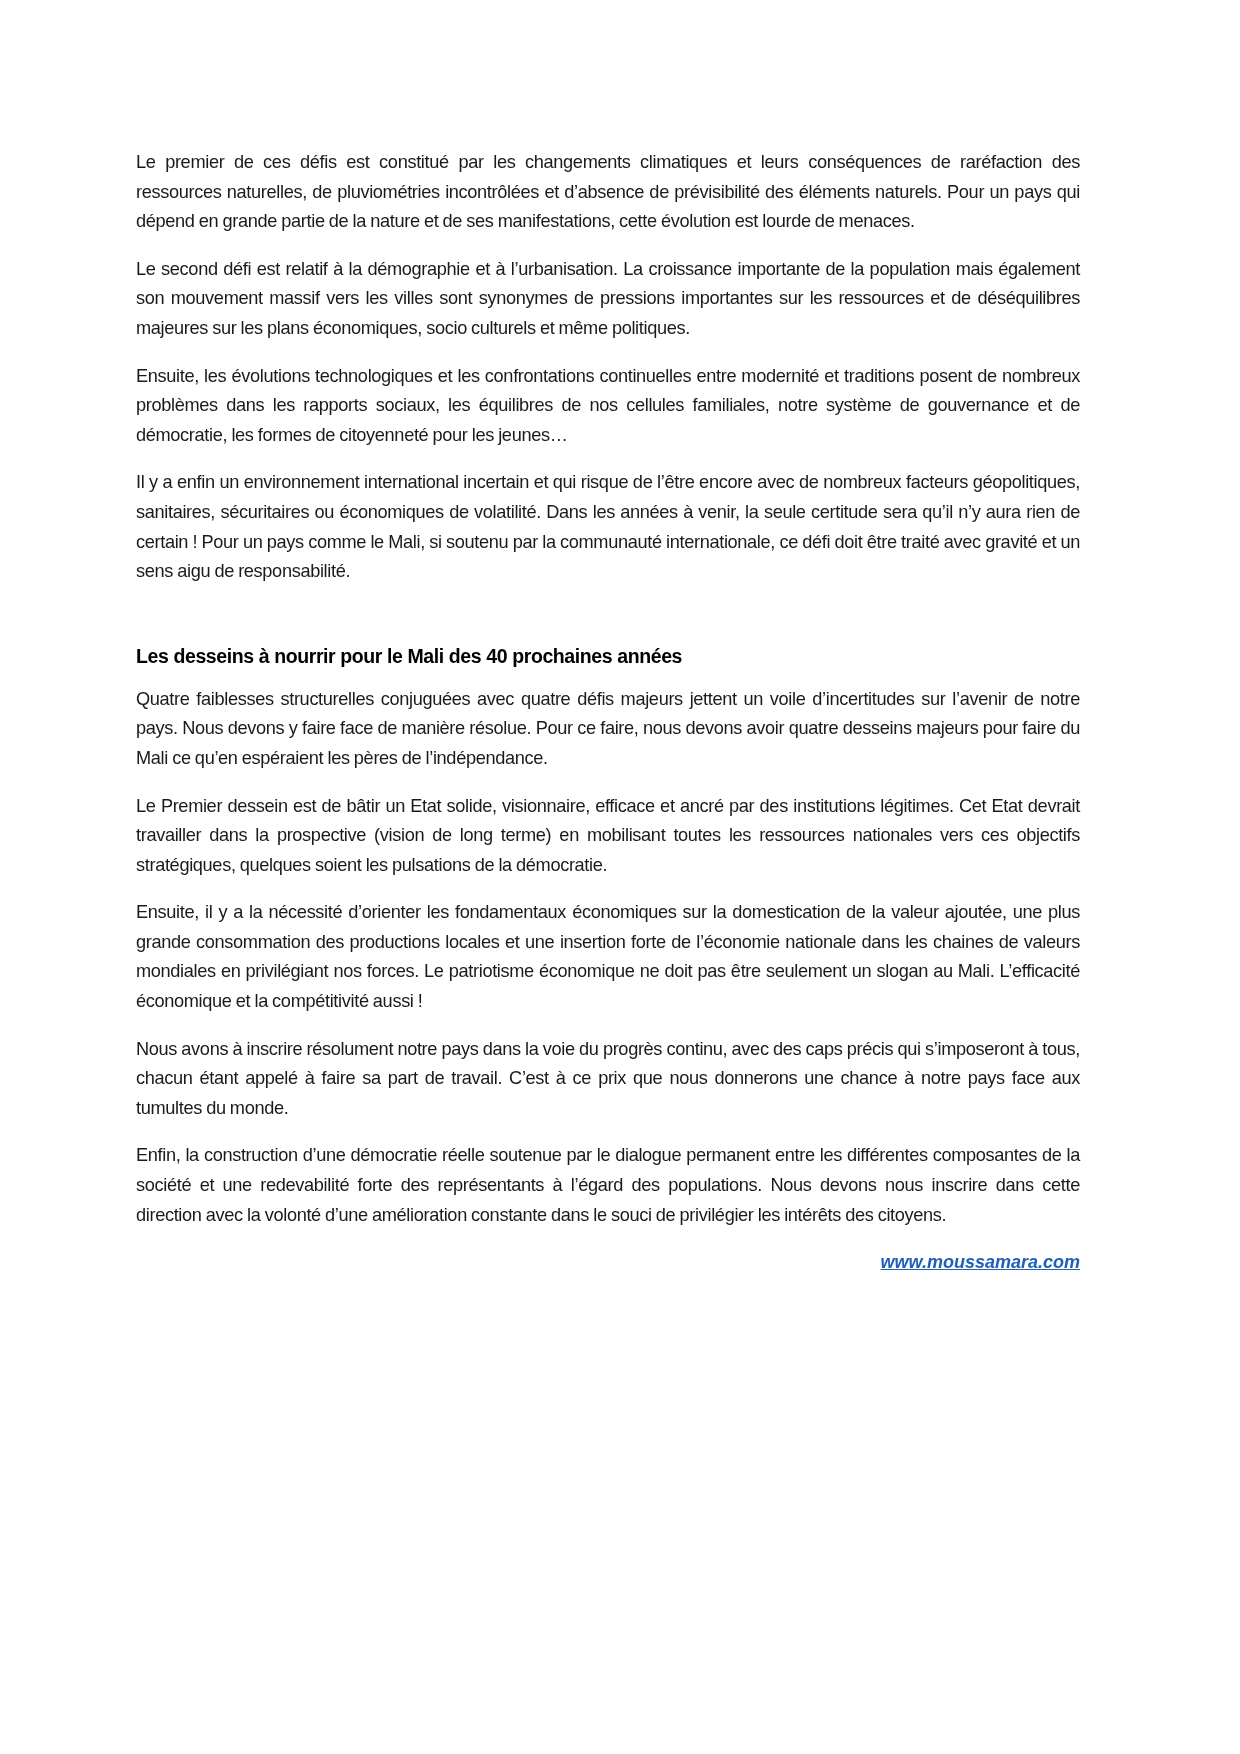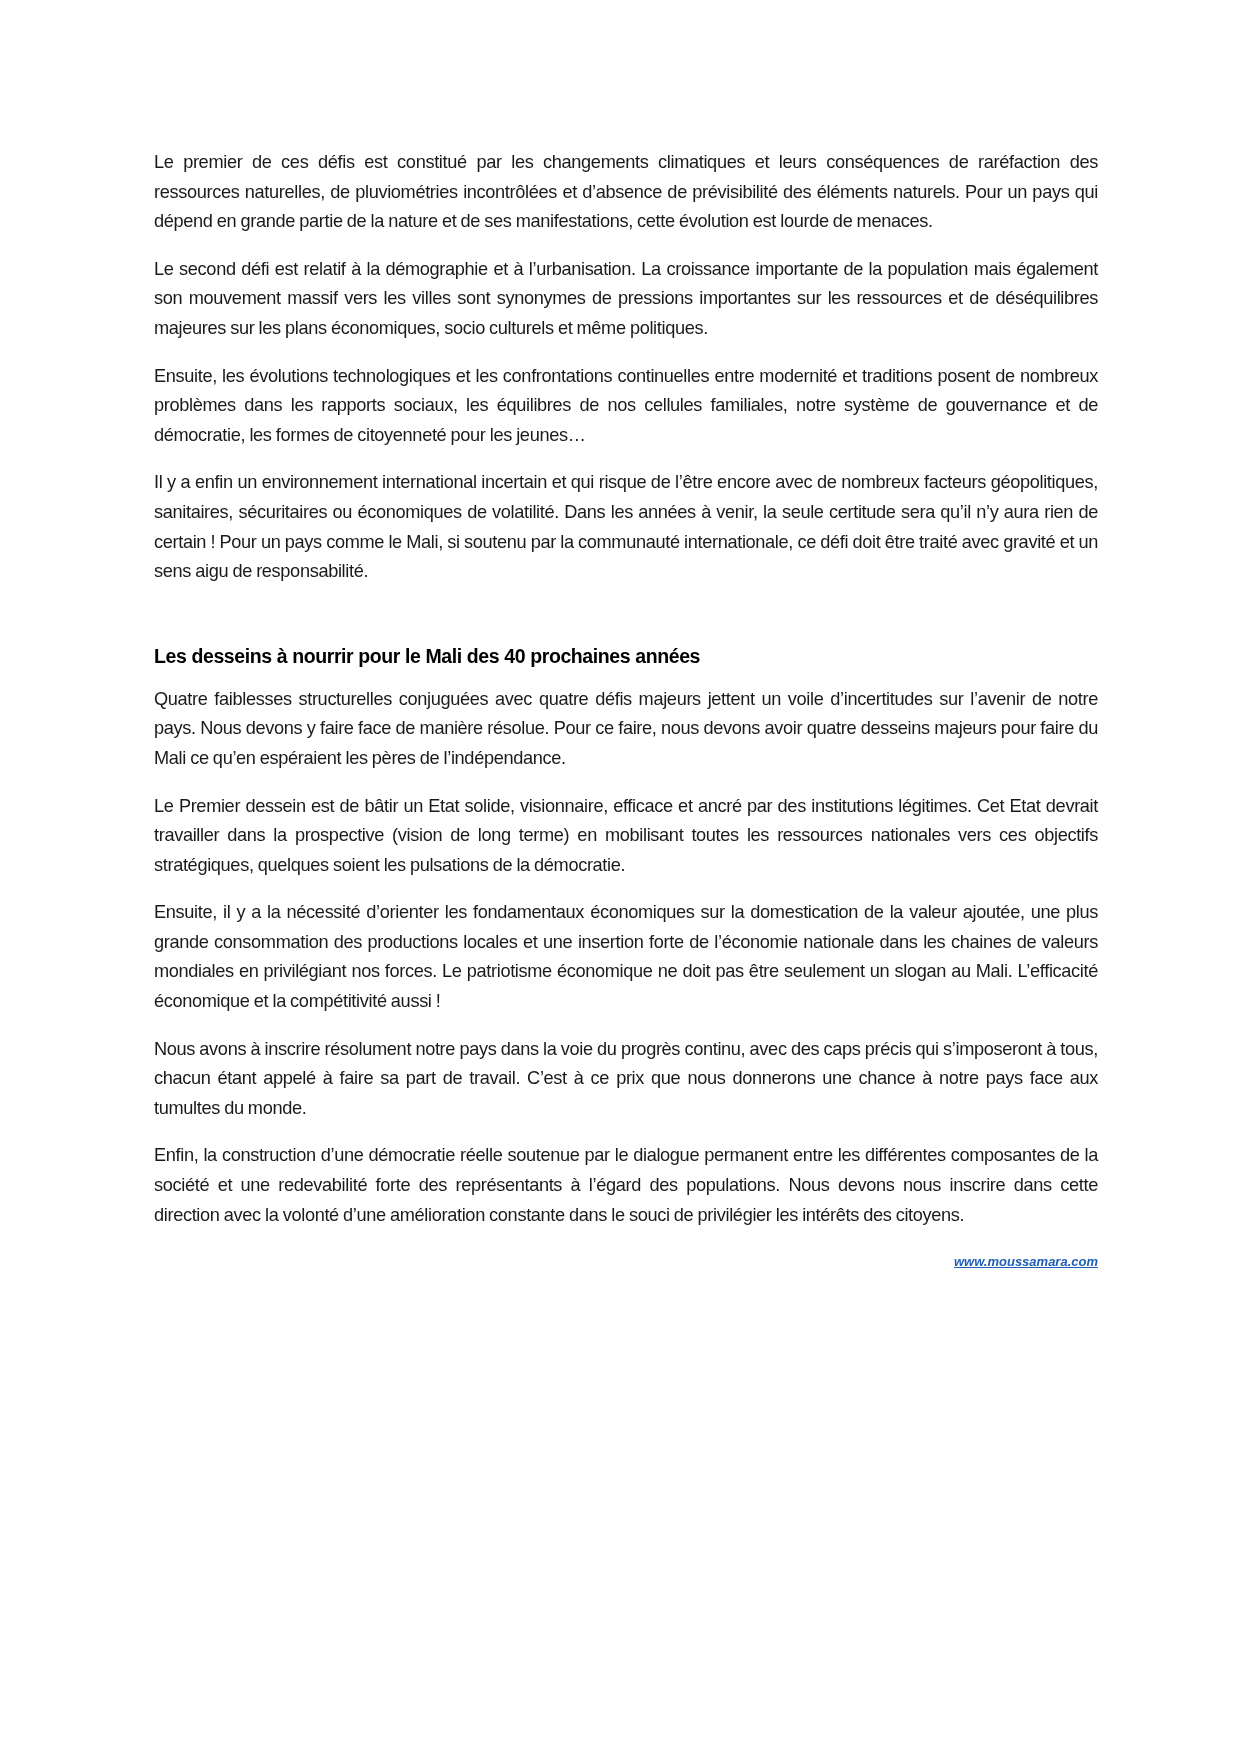--- a/index.html
+++ b/index.html
@@ -10,21 +10,21 @@
   body {
     width: 1240px;
     height: 1754px;
     position: relative;
     overflow: hidden;
     font-family: "Liberation Sans", sans-serif;
     color: #1a1a1a;
   }
   .page {
     position: absolute;
-    left: 154px;
+    left: 136px;
     top: 148px;
     width: 944px;
   }
   .para {
     margin: 0 0 18px 0;
     font-size: 18.2px;
     line-height: 29.6px;
     text-align: justify;
     letter-spacing: -0.35px;
     word-spacing: -0.5px;
@@ -45,21 +45,21 @@
     margin-top: 14px;
   }
   .author {
     font-size: 18.5px;
     line-height: 28px;
     font-weight: bold;
     font-style: italic;
     color: #111;
   }
   .website {
-    font-size: 13px;
+    font-size: 18px;
     line-height: 28px;
     font-weight: bold;
     font-style: italic;
     color: #1f5fb5;
     text-decoration: underline;
     margin-top: 21px;
   }
 </style>
 </head>
 <body>

